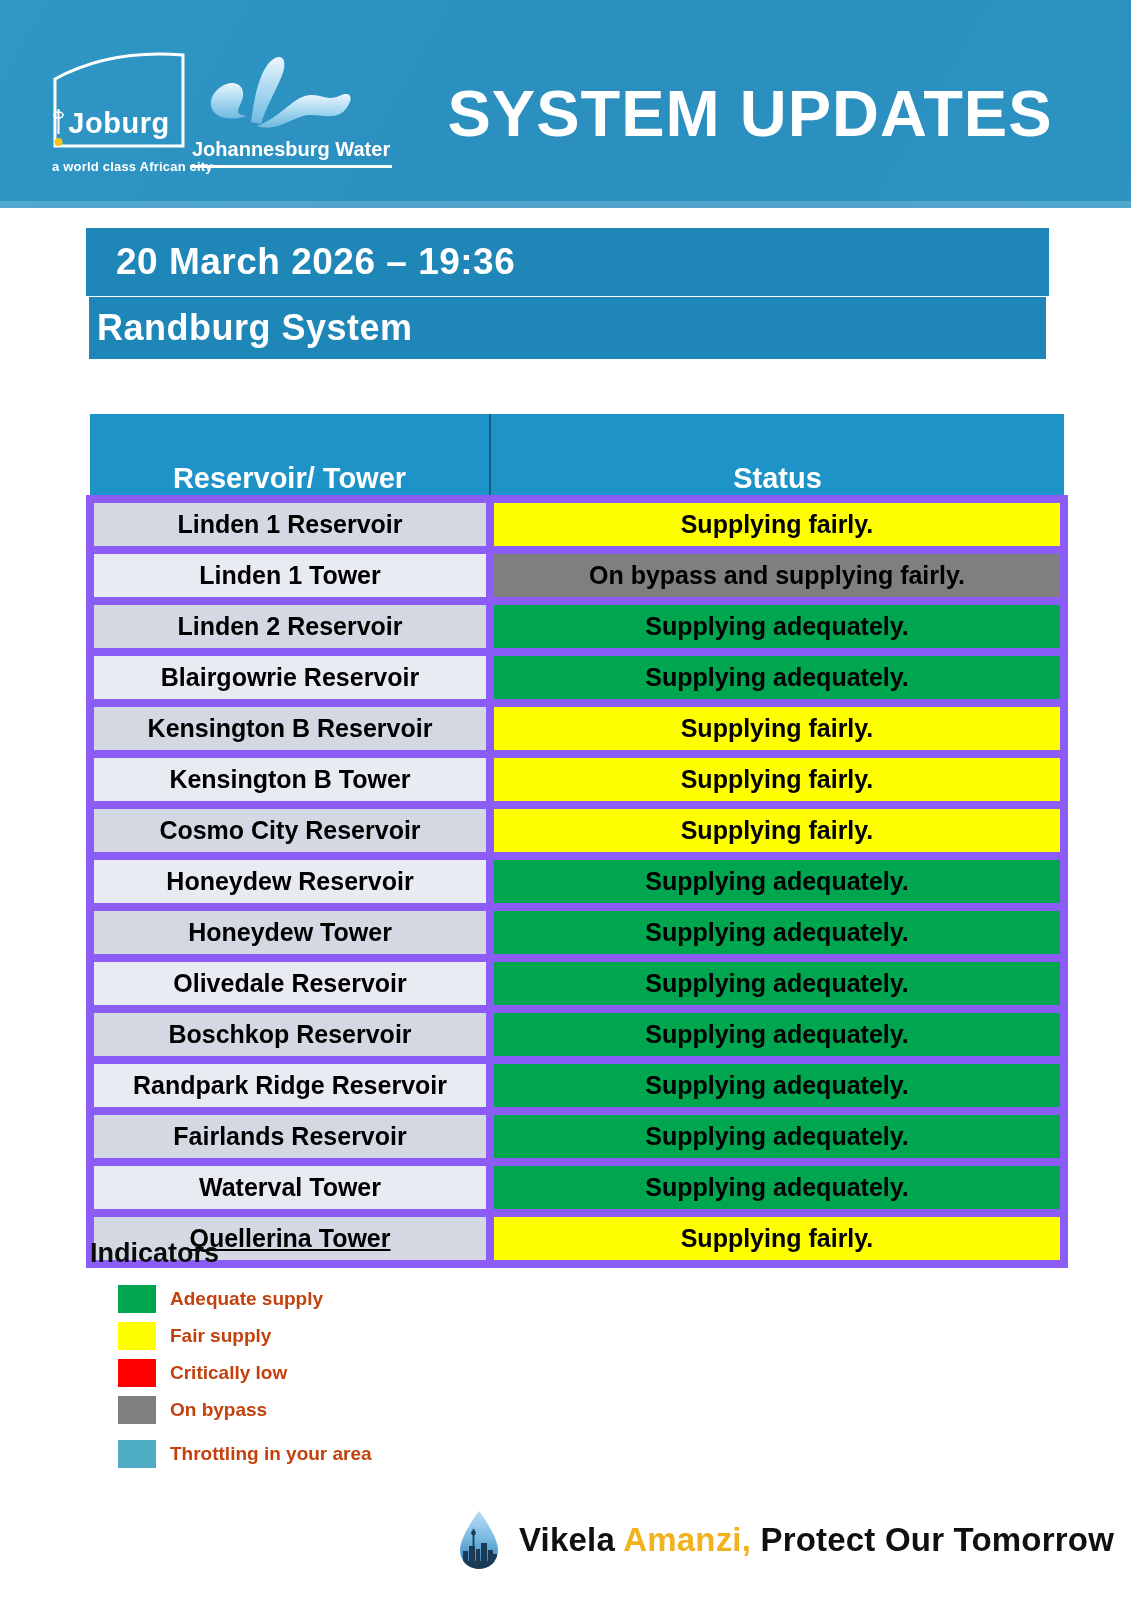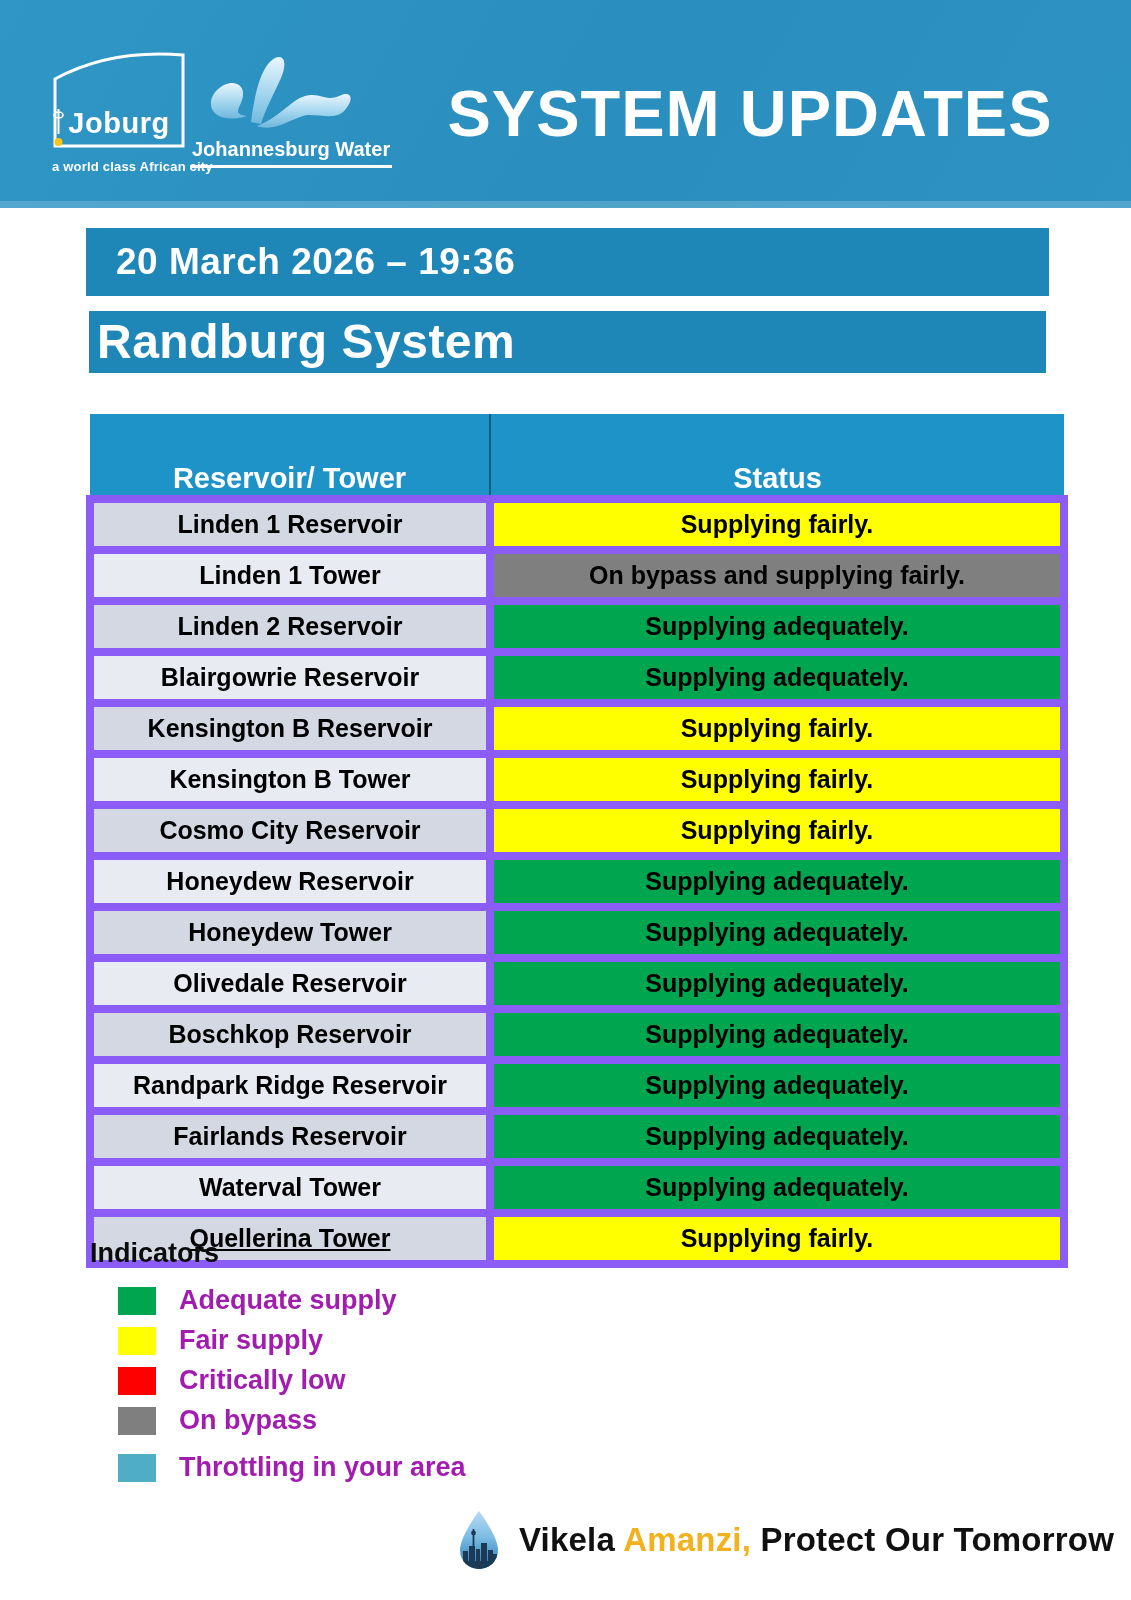--- a/index.html
+++ b/index.html
@@ -41,22 +41,22 @@
     color:#ffffff;font-size:65px;font-weight:bold;letter-spacing:1px;white-space:nowrap;
   }
 
   
   .date-bar{
     position:absolute;left:86px;top:228px;width:963px;height:68px;
     background:#1f87b8;color:#ffffff;font-size:37px;font-weight:bold;
     line-height:68px;padding-left:30px;box-sizing:border-box;letter-spacing:0.5px;
   }
   .system-bar{
-    position:absolute;left:89px;top:311px;width:957px;height:62px;
-    background:#1f87b8;color:#ffffff;font-size:48px;font-weight:bold;
+    position:absolute;left:89px;top:297px;width:957px;height:62px;
+    background:#1f87b8;color:#ffffff;font-size:36px;font-weight:bold;
     line-height:62px;padding-left:8px;box-sizing:border-box;letter-spacing:0.5px;
   }
 
   
   .status-table{
     position:absolute;left:86px;top:414px;width:974px;
     border-collapse:collapse;table-layout:fixed;
   }
   .status-table col.c-name{width:400px;}
   .status-table col.c-status{width:574px;}
@@ -71,21 +71,21 @@
     height:43px;font-size:25px;font-weight:bold;color:#000000;text-align:center;
     border:8px solid #8b5cf6;padding:0 4px;overflow:hidden;white-space:nowrap;
   }
 
   
   .legend{position:absolute;left:90px;top:1238px;}
   .legend-title{margin:0 0 16px 0;font-size:27px;font-weight:bold;color:#0b0b0b;}
   .legend-item{display:flex;align-items:center;margin:0 0 9px 28px;}
   .legend-item.last{margin-top:16px;}
   .legend-swatch{width:38px;height:28px;flex:0 0 38px;}
-  .legend-label{margin-left:23px;font-size:27px;font-weight:bold;color:#a21caf;white-space:nowrap;}
+  .legend-label{margin-left:14px;font-size:19px;font-weight:bold;color:#c2410c;white-space:nowrap;}
 
   
   .footer{
     position:absolute;left:0;top:1500px;width:1131px;height:80px;
     display:flex;align-items:center;padding-left:455px;box-sizing:border-box;
   }
   .slogan{margin-left:16px;font-size:33px;font-weight:bold;white-space:nowrap;letter-spacing:0.2px;}
 </style>
 </head>
 <body>

